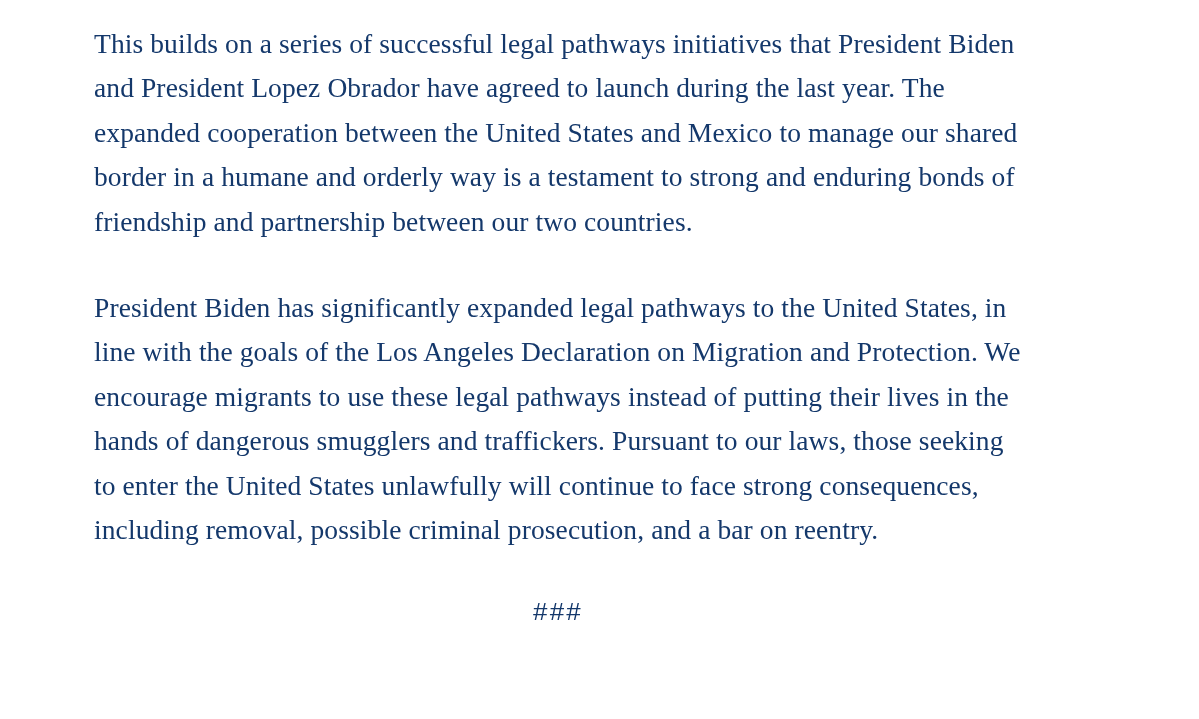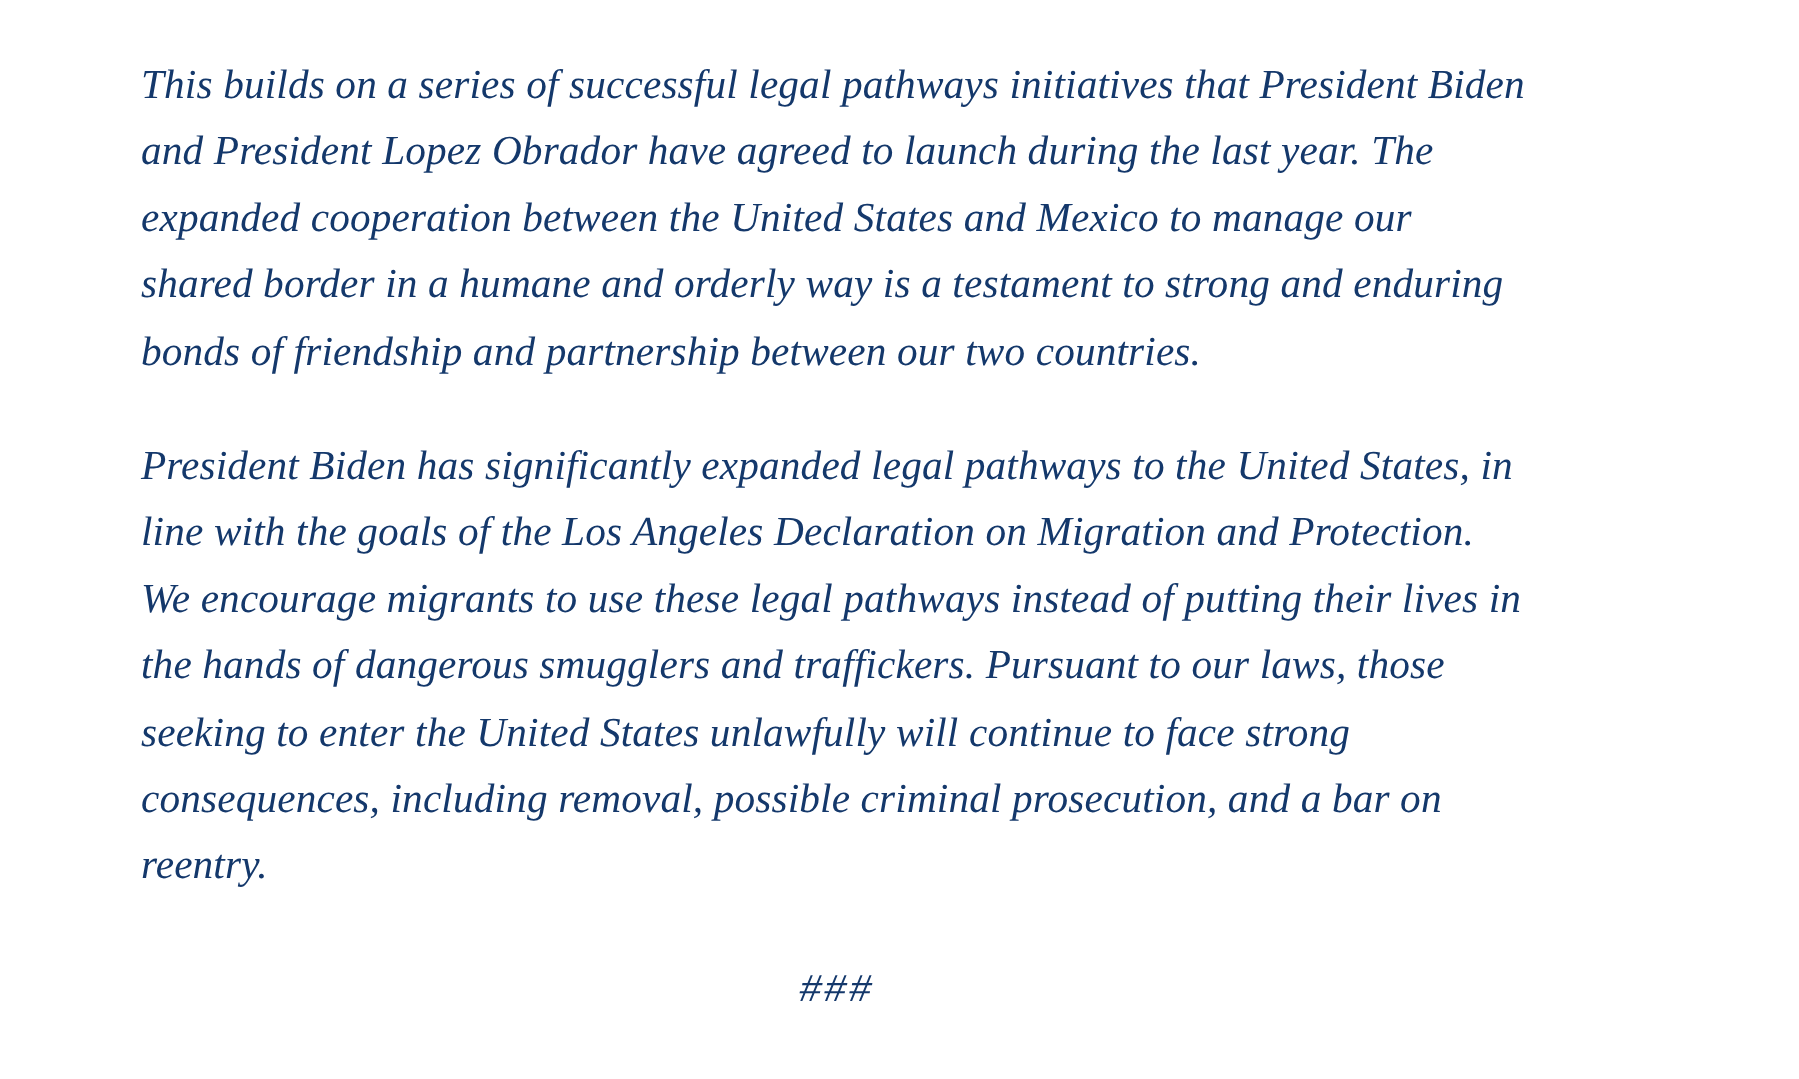--- a/index.html
+++ b/index.html
@@ -10,36 +10,35 @@
   body {
     width: 1199px;
     height: 719px;
     overflow: hidden;
     font-family: "Liberation Serif", "DejaVu Serif", serif;
   }
   .page {
     width: 1109px;
     height: 719px;
     box-sizing: border-box;
-    padding: 34px 88px 0 94px;
+    padding: 22px 88px 0 94px;
     background: #ffffff;
     position: relative;
-    font-style: italic;
   }
   .para {
     color: #14386b;
     font-size: 27.5px;
     line-height: 44.4px;
     letter-spacing: 0.1px;
     text-align: left;
     margin: 0;
     font-weight: 400;
   }
   .para + .para {
-    margin-top: 32px;
+    margin-top: 42px;
   }
   .divider {
     margin-top: 46px;
     text-align: center;
     color: #14386b;
     font-size: 26px;
     letter-spacing: 1px;
     font-family: "Liberation Mono", "DejaVu Sans Mono", monospace;
   }
 </style>

